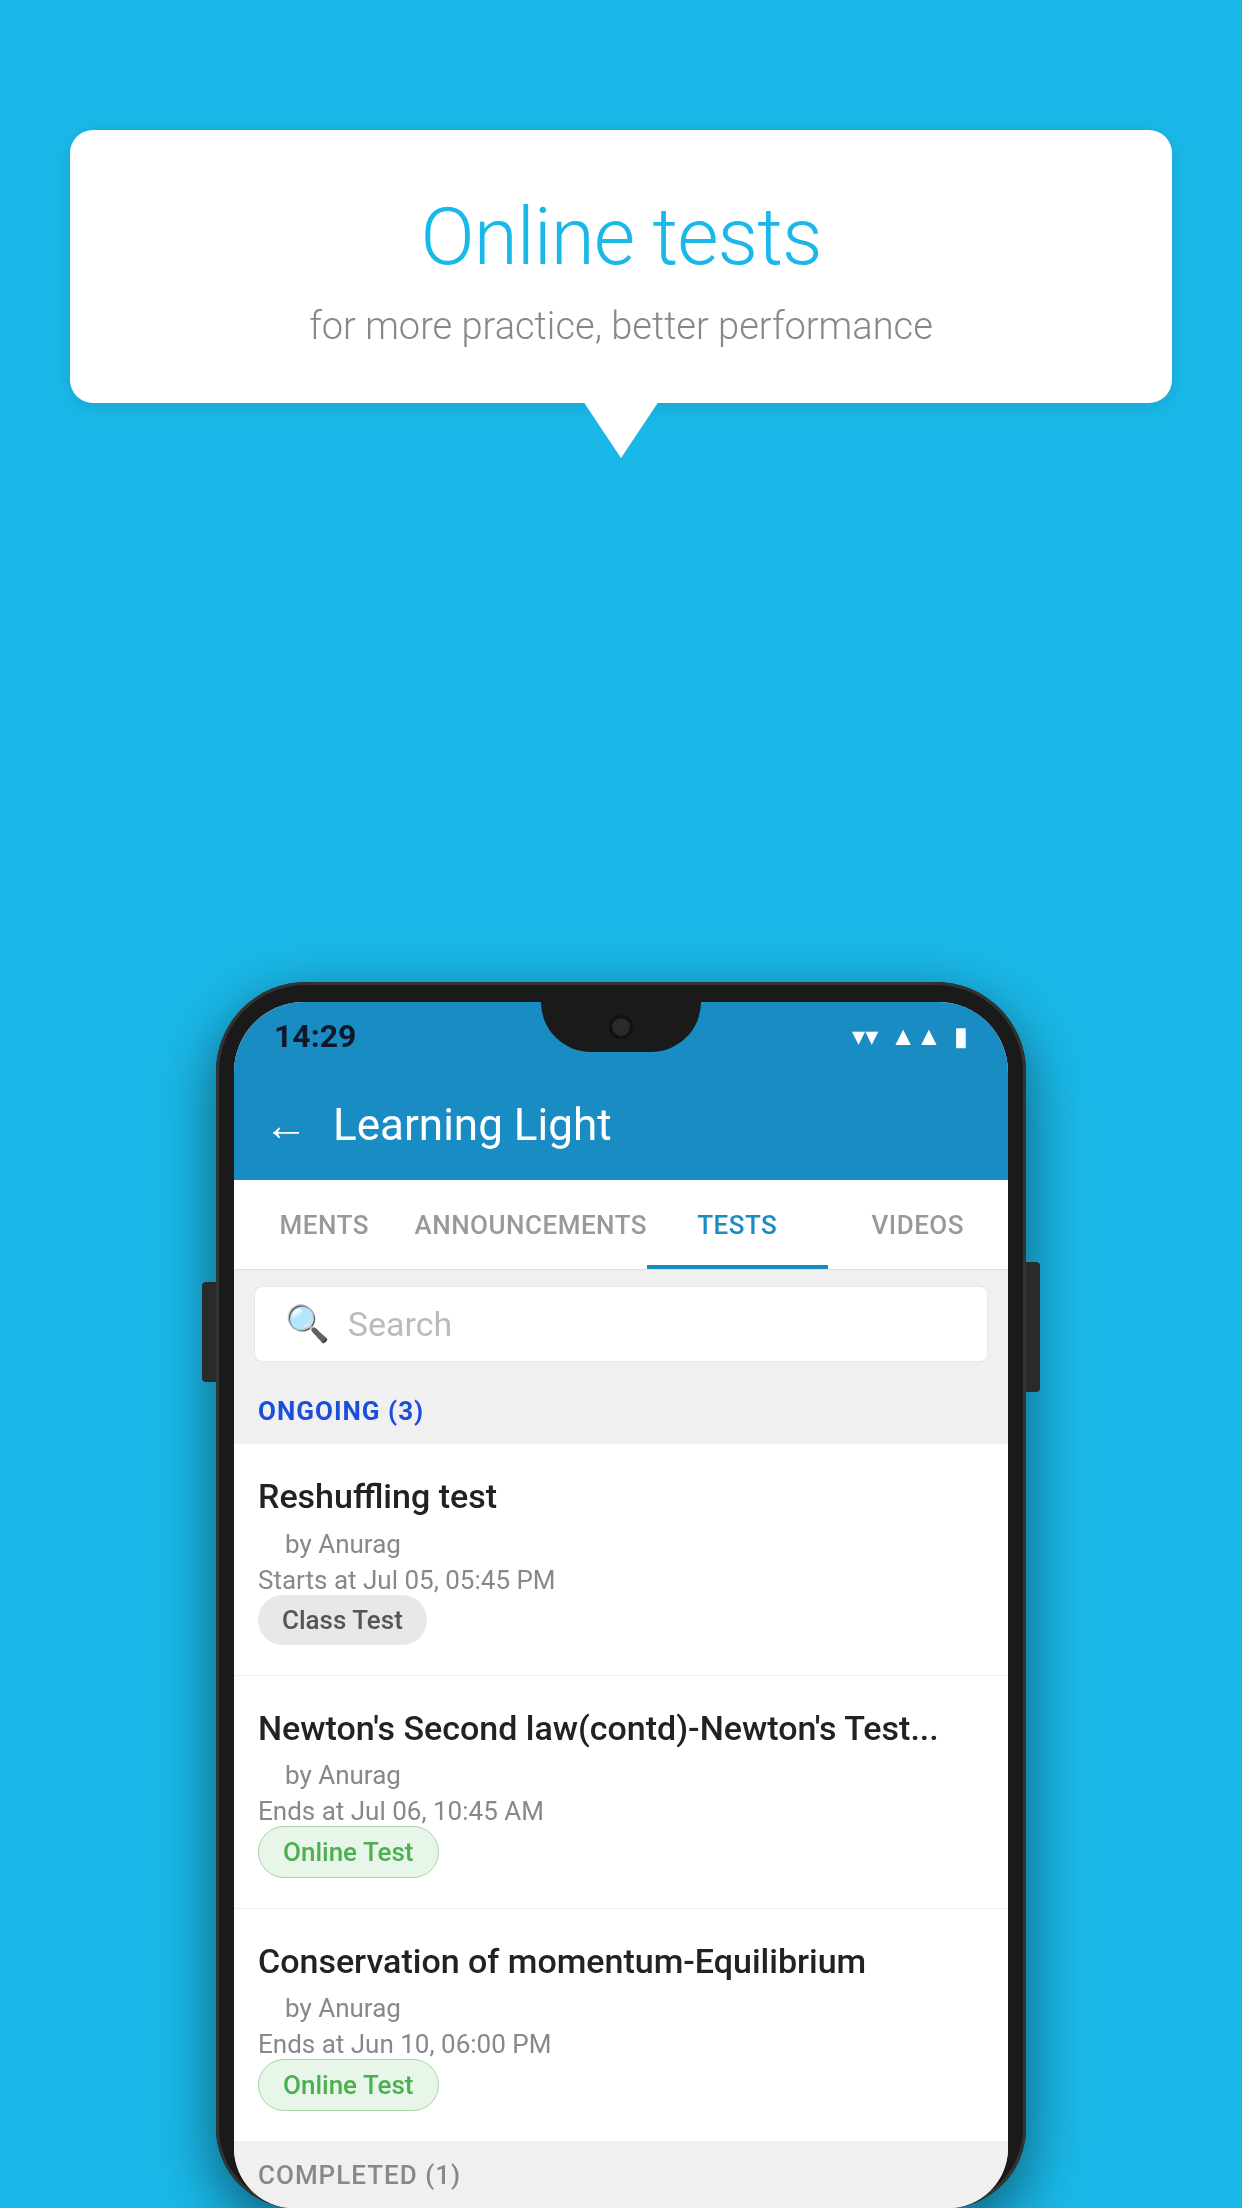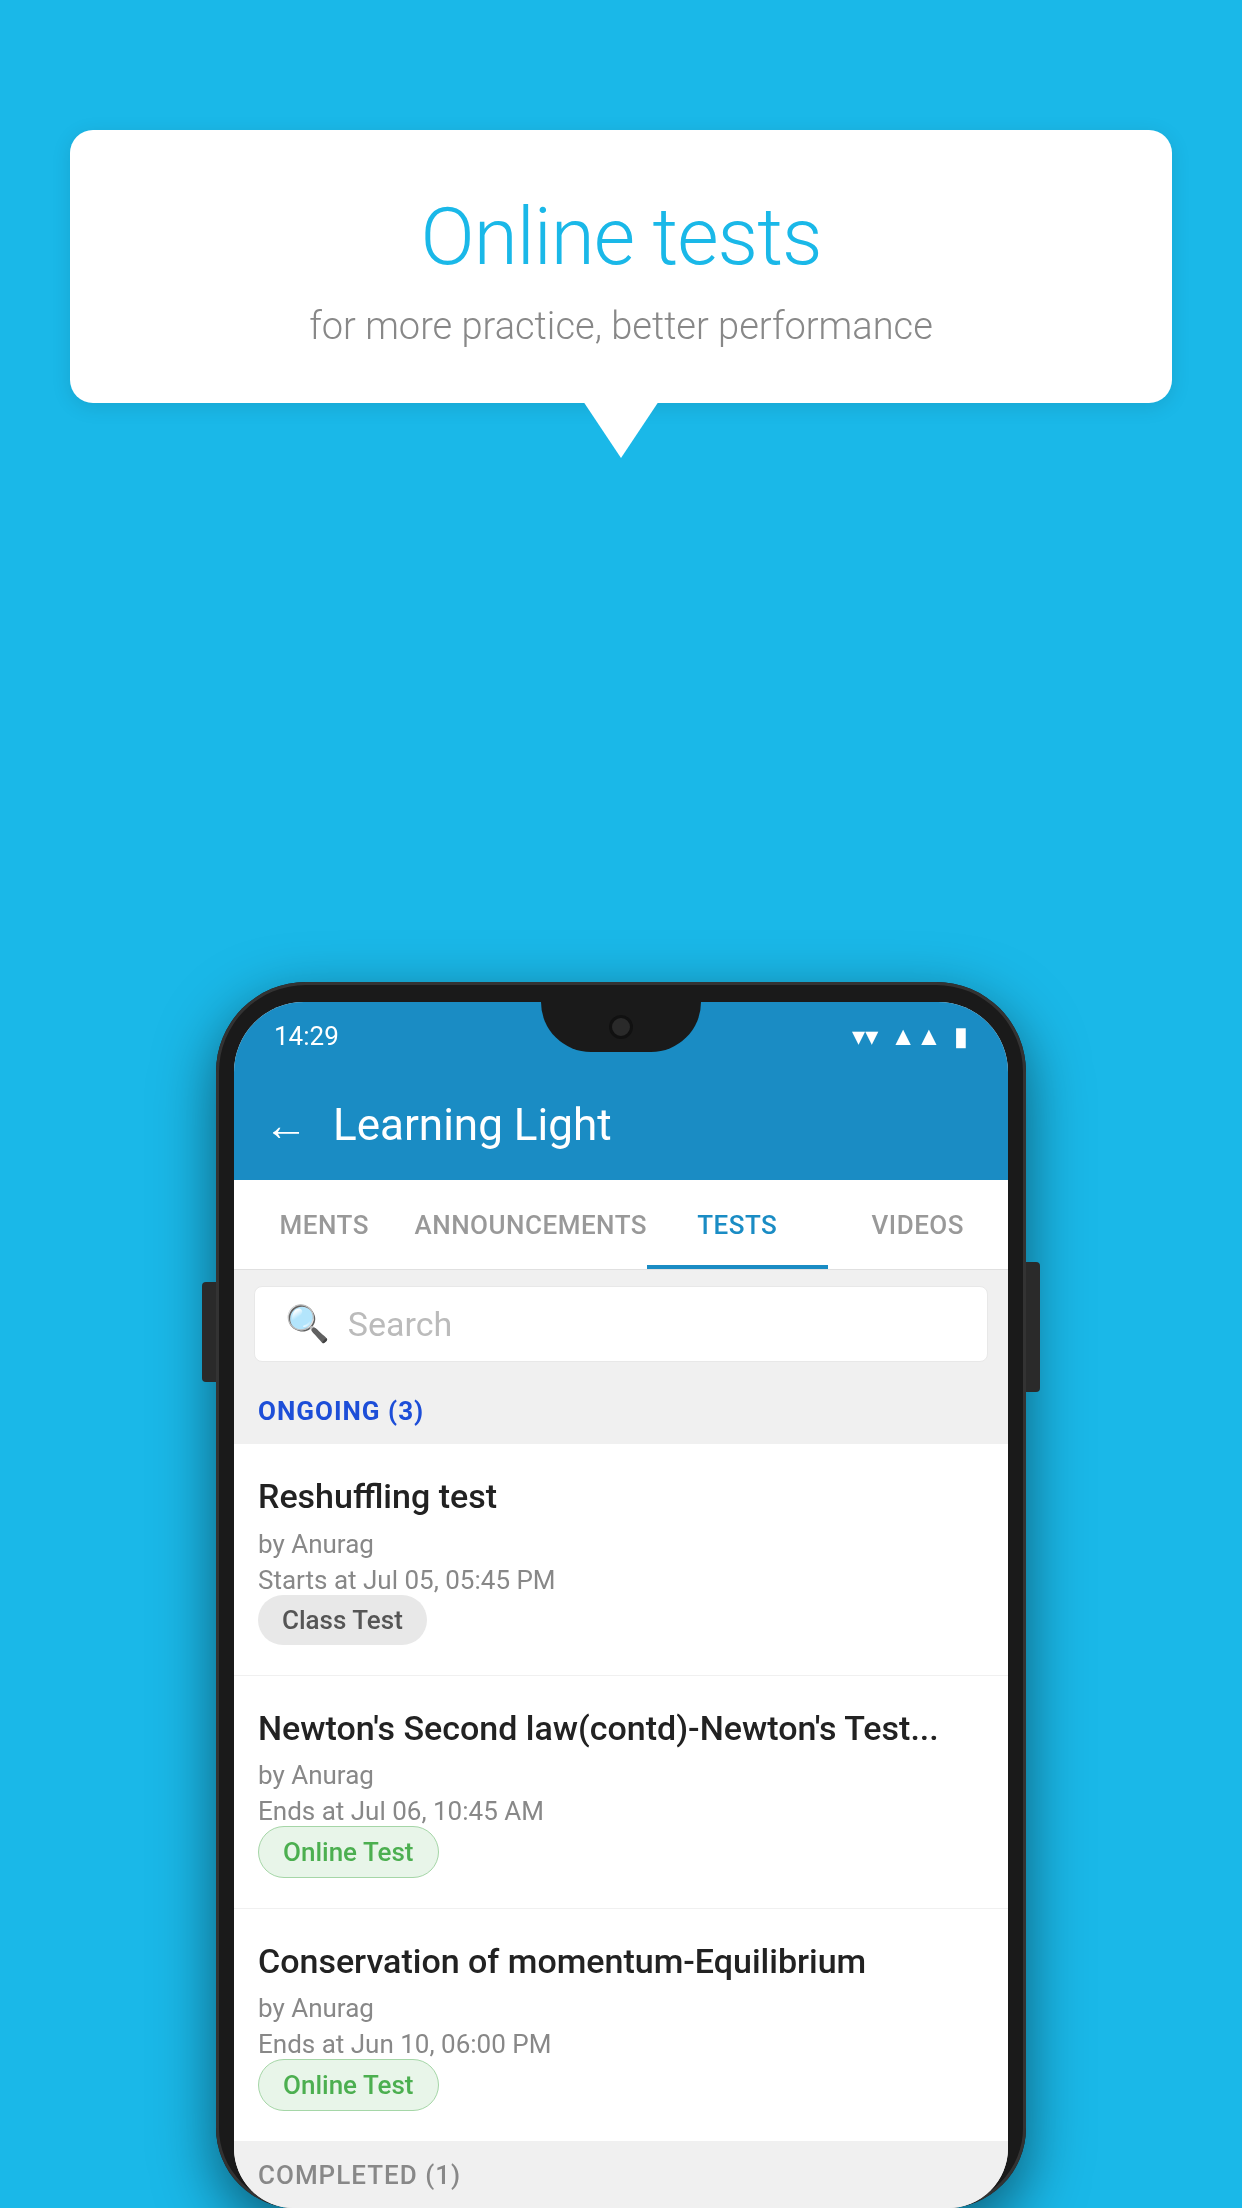--- a/index.html
+++ b/index.html
@@ -132,23 +132,23 @@
 
     .camera-dot {
       width: 24px;
       height: 24px;
       background: #2a2a2a;
       border-radius: 50%;
       border: 3px solid #111;
     }
 
     .status-time {
-      color: #ffffff;
-      font-size: 26px;
-      font-weight: 400;
+      color: #0f172a;
+      font-size: 32px;
+      font-weight: 700;
     }
 
     .status-icons {
       display: flex;
       align-items: center;
       gap: 12px;
     }
 
     .wifi-icon, .signal-icon, .battery-icon {
       color: white;
@@ -278,20 +278,21 @@
       color: #222;
       font-weight: 500;
       margin-bottom: 10px;
       line-height: 1.3;
     }
 
     .test-by {
       font-size: 26px;
       color: #888;
       margin-bottom: 6px;
+      margin-left: 27px;
     }
 
     .test-time {
       font-size: 26px;
       color: #888;
     }
 
     .test-badge {
       border-radius: 30px;
       padding: 10px 24px;

